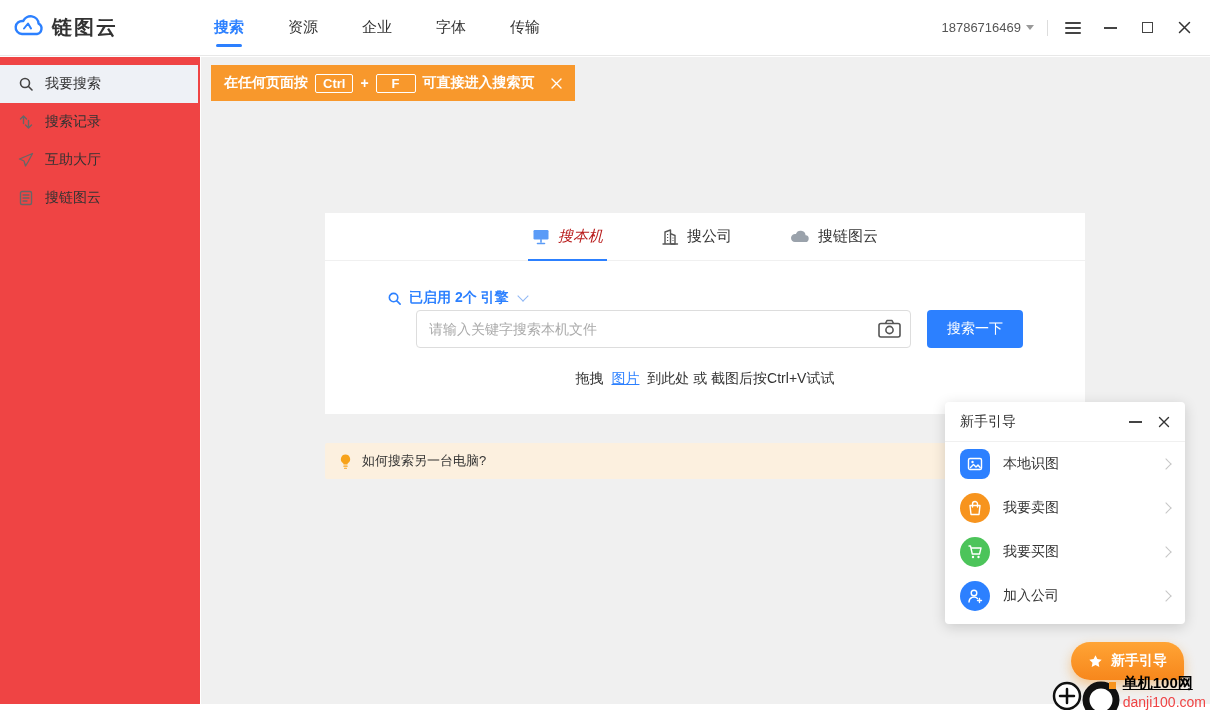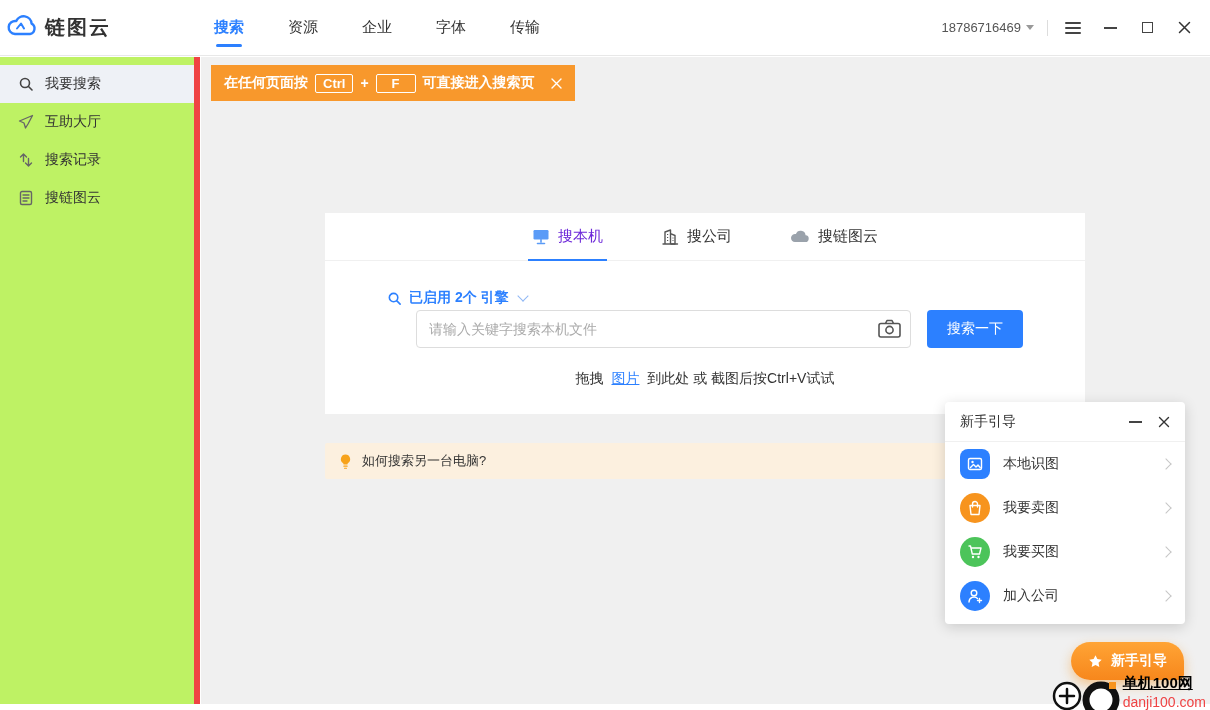--- a/index.html
+++ b/index.html
@@ -2,61 +2,61 @@
 <html><head>
 <meta charset="utf-8">
 <style>
   * { margin:0; padding:0; box-sizing:border-box; }
   body { font-family:"Liberation Sans","DejaVu Sans",sans-serif; background:#dcdcdc; }
   .screen { position:relative; width:1210px; height:710px; background:#fff; overflow:hidden; }
 
   
   .header { position:absolute; top:0; left:0; right:0; height:56px; background:#fff;
             border-bottom:1px solid #e8e8e8; display:flex; align-items:center; z-index:5; }
-  .logo { display:flex; align-items:center; gap:8px; padding-left:7px; width:200px; }
+  .logo { display:flex; align-items:center; gap:8px; padding-left:14px; width:200px; }
   .logo-text { font-size:20px; font-weight:bold; color:#333; letter-spacing:2px; }
   .nav { display:flex; gap:44px; margin-left:14px; }
   .nav-tab { position:relative; font-size:15px; color:#333; cursor:pointer; padding:8px 0; }
   .nav-tab.active { color:#2c80ff; font-weight:bold; }
   .nav-tab.active::after { content:""; position:absolute; left:50%; transform:translateX(-50%);
             bottom:-2px; width:26px; height:3px; background:#2c80ff; border-radius:2px; }
   .header-right { margin-left:auto; display:flex; align-items:center; gap:13px; padding-right:14px; }
   .phone { font-size:13px; color:#555; display:flex; align-items:center; gap:5px; cursor:pointer; }
   .caret-down { width:0; height:0; border-left:4px solid transparent; border-right:4px solid transparent;
             border-top:5px solid #999; }
   .v-sep { width:1px; height:16px; background:#ddd; }
   .win-btn { width:24px; height:24px; display:flex; flex-direction:column; align-items:center;
             justify-content:center; cursor:pointer; gap:3px; }
   .hamburger-bar { width:16px; height:2px; background:#444; border-radius:1px; }
   .min-bar { width:13px; height:2px; background:#444; }
   .max-box { width:11px; height:11px; border:1.5px solid #444; }
 
   
-  .sidebar { position:absolute; top:57px; left:0; bottom:6px; width:200px; background:#bef264;
-            border-right:6px solid #ef4444; padding-top:8px; }
+  .sidebar { position:absolute; top:57px; left:0; bottom:6px; width:200px; background:#ef4444;
+            border-right:2px solid #ef4444; padding-top:8px; }
   .side-item { display:flex; align-items:center; gap:11px; height:38px; padding-left:18px;
             font-size:14px; color:#333; cursor:pointer; }
   .side-item.active { background:#eef1f6; }
 
   
   .main { position:absolute; top:57px; left:201px; right:0; bottom:6px; background:#f0f0f0; }
 
   .tip-banner { position:absolute; left:10px; top:8px; height:36px; display:inline-flex;
             align-items:center; gap:7px; background:#f8982c; color:#fff; font-size:14px;
             font-weight:bold; padding:0 13px; }
   .keycap { border:1px solid #fff; border-radius:2px; padding:1px 7px; font-size:13px; font-weight:bold; }
   .keycap.wide { padding:1px 15px; }
   .tip-close { margin-left:9px; cursor:pointer; display:flex; align-items:center; }
 
   .card { position:absolute; left:124px; top:156px; width:760px; background:#fff; }
   .card-tabs { height:48px; display:flex; justify-content:center; align-items:center; gap:58px;
             border-bottom:1px solid #f0f0f0; }
   .card-tab { display:flex; align-items:center; gap:8px; font-size:15px; color:#333;
             height:100%; position:relative; cursor:pointer; }
-  .card-tab.active { color:#6d28d9; }
+  .card-tab.active { color:#b91c1c;font-style:italic; }
   .card-tab.active::after { content:""; position:absolute; bottom:-1px; left:-4px; right:-4px;
             height:2px; background:#2c80ff; }
   .engine-row { display:inline-flex; align-items:center; gap:7px; margin:28px 0 0 62px;
             color:#2c80ff; font-size:14px; font-weight:bold; cursor:pointer; }
   .engine-chevron { width:8px; height:8px; border-right:1.7px solid #8fb7f5; border-bottom:1.7px solid #8fb7f5;
             transform:rotate(45deg); margin-top:-4px; margin-left:3px; }
   .search-row { display:flex; margin:0 62px 0;padding-left:29px; }
   .search-box { flex:1; position:relative; }
   .search-input { width:100%; height:38px; border:1px solid #ddd; border-radius:4px;
             padding:0 44px 0 12px; font-size:14px; color:#333; outline:none; }
@@ -149,29 +149,29 @@
   <div class="sidebar">
     <div class="side-item active">
       <svg width="16" height="16" viewBox="0 0 16 16">
           <circle cx="7" cy="7" r="4.5" fill="none" stroke="#444" stroke-width="1.6"></circle>
           <path d="M10.5 10.5L14 14" stroke="#444" stroke-width="1.6" stroke-linecap="round"></path>
         </svg>
       <span>我要搜索</span>
     </div>
     <div class="side-item">
       <svg width="16" height="16" viewBox="0 0 16 16">
-          <path d="M14.5 1.5L1.5 7l4.5 2 1.5 5 2.5-4 4.5-8.5z" fill="none" stroke="#666" stroke-width="1.3" stroke-linejoin="round"></path>
-        </svg>
-      <span>互助大厅</span>
+          <path d="M2.5 5l3-3 3 3M5.5 2.5v7M13.5 11l-3 3-3-3M10.5 13.5v-7" stroke="#666" fill="none" stroke-width="1.4" stroke-linecap="round" stroke-linejoin="round"></path>
+        </svg>
+      <span>搜索记录</span>
     </div>
     <div class="side-item">
       <svg width="16" height="16" viewBox="0 0 16 16">
-          <path d="M2.5 5l3-3 3 3M5.5 2.5v7M13.5 11l-3 3-3-3M10.5 13.5v-7" stroke="#666" fill="none" stroke-width="1.4" stroke-linecap="round" stroke-linejoin="round"></path>
-        </svg>
-      <span>搜索记录</span>
+          <path d="M14.5 1.5L1.5 7l4.5 2 1.5 5 2.5-4 4.5-8.5z" fill="none" stroke="#666" stroke-width="1.3" stroke-linejoin="round"></path>
+        </svg>
+      <span>互助大厅</span>
     </div>
     <div class="side-item">
       <svg width="16" height="16" viewBox="0 0 16 16">
           <rect x="2.5" y="1.5" width="11" height="13" rx="1.5" fill="none" stroke="#666" stroke-width="1.4"></rect>
           <path d="M5 5h6M5 8h6M5 11h4" stroke="#666" stroke-width="1.3" stroke-linecap="round"></path>
         </svg>
       <span>搜链图云</span>
     </div>
   </div>
 

